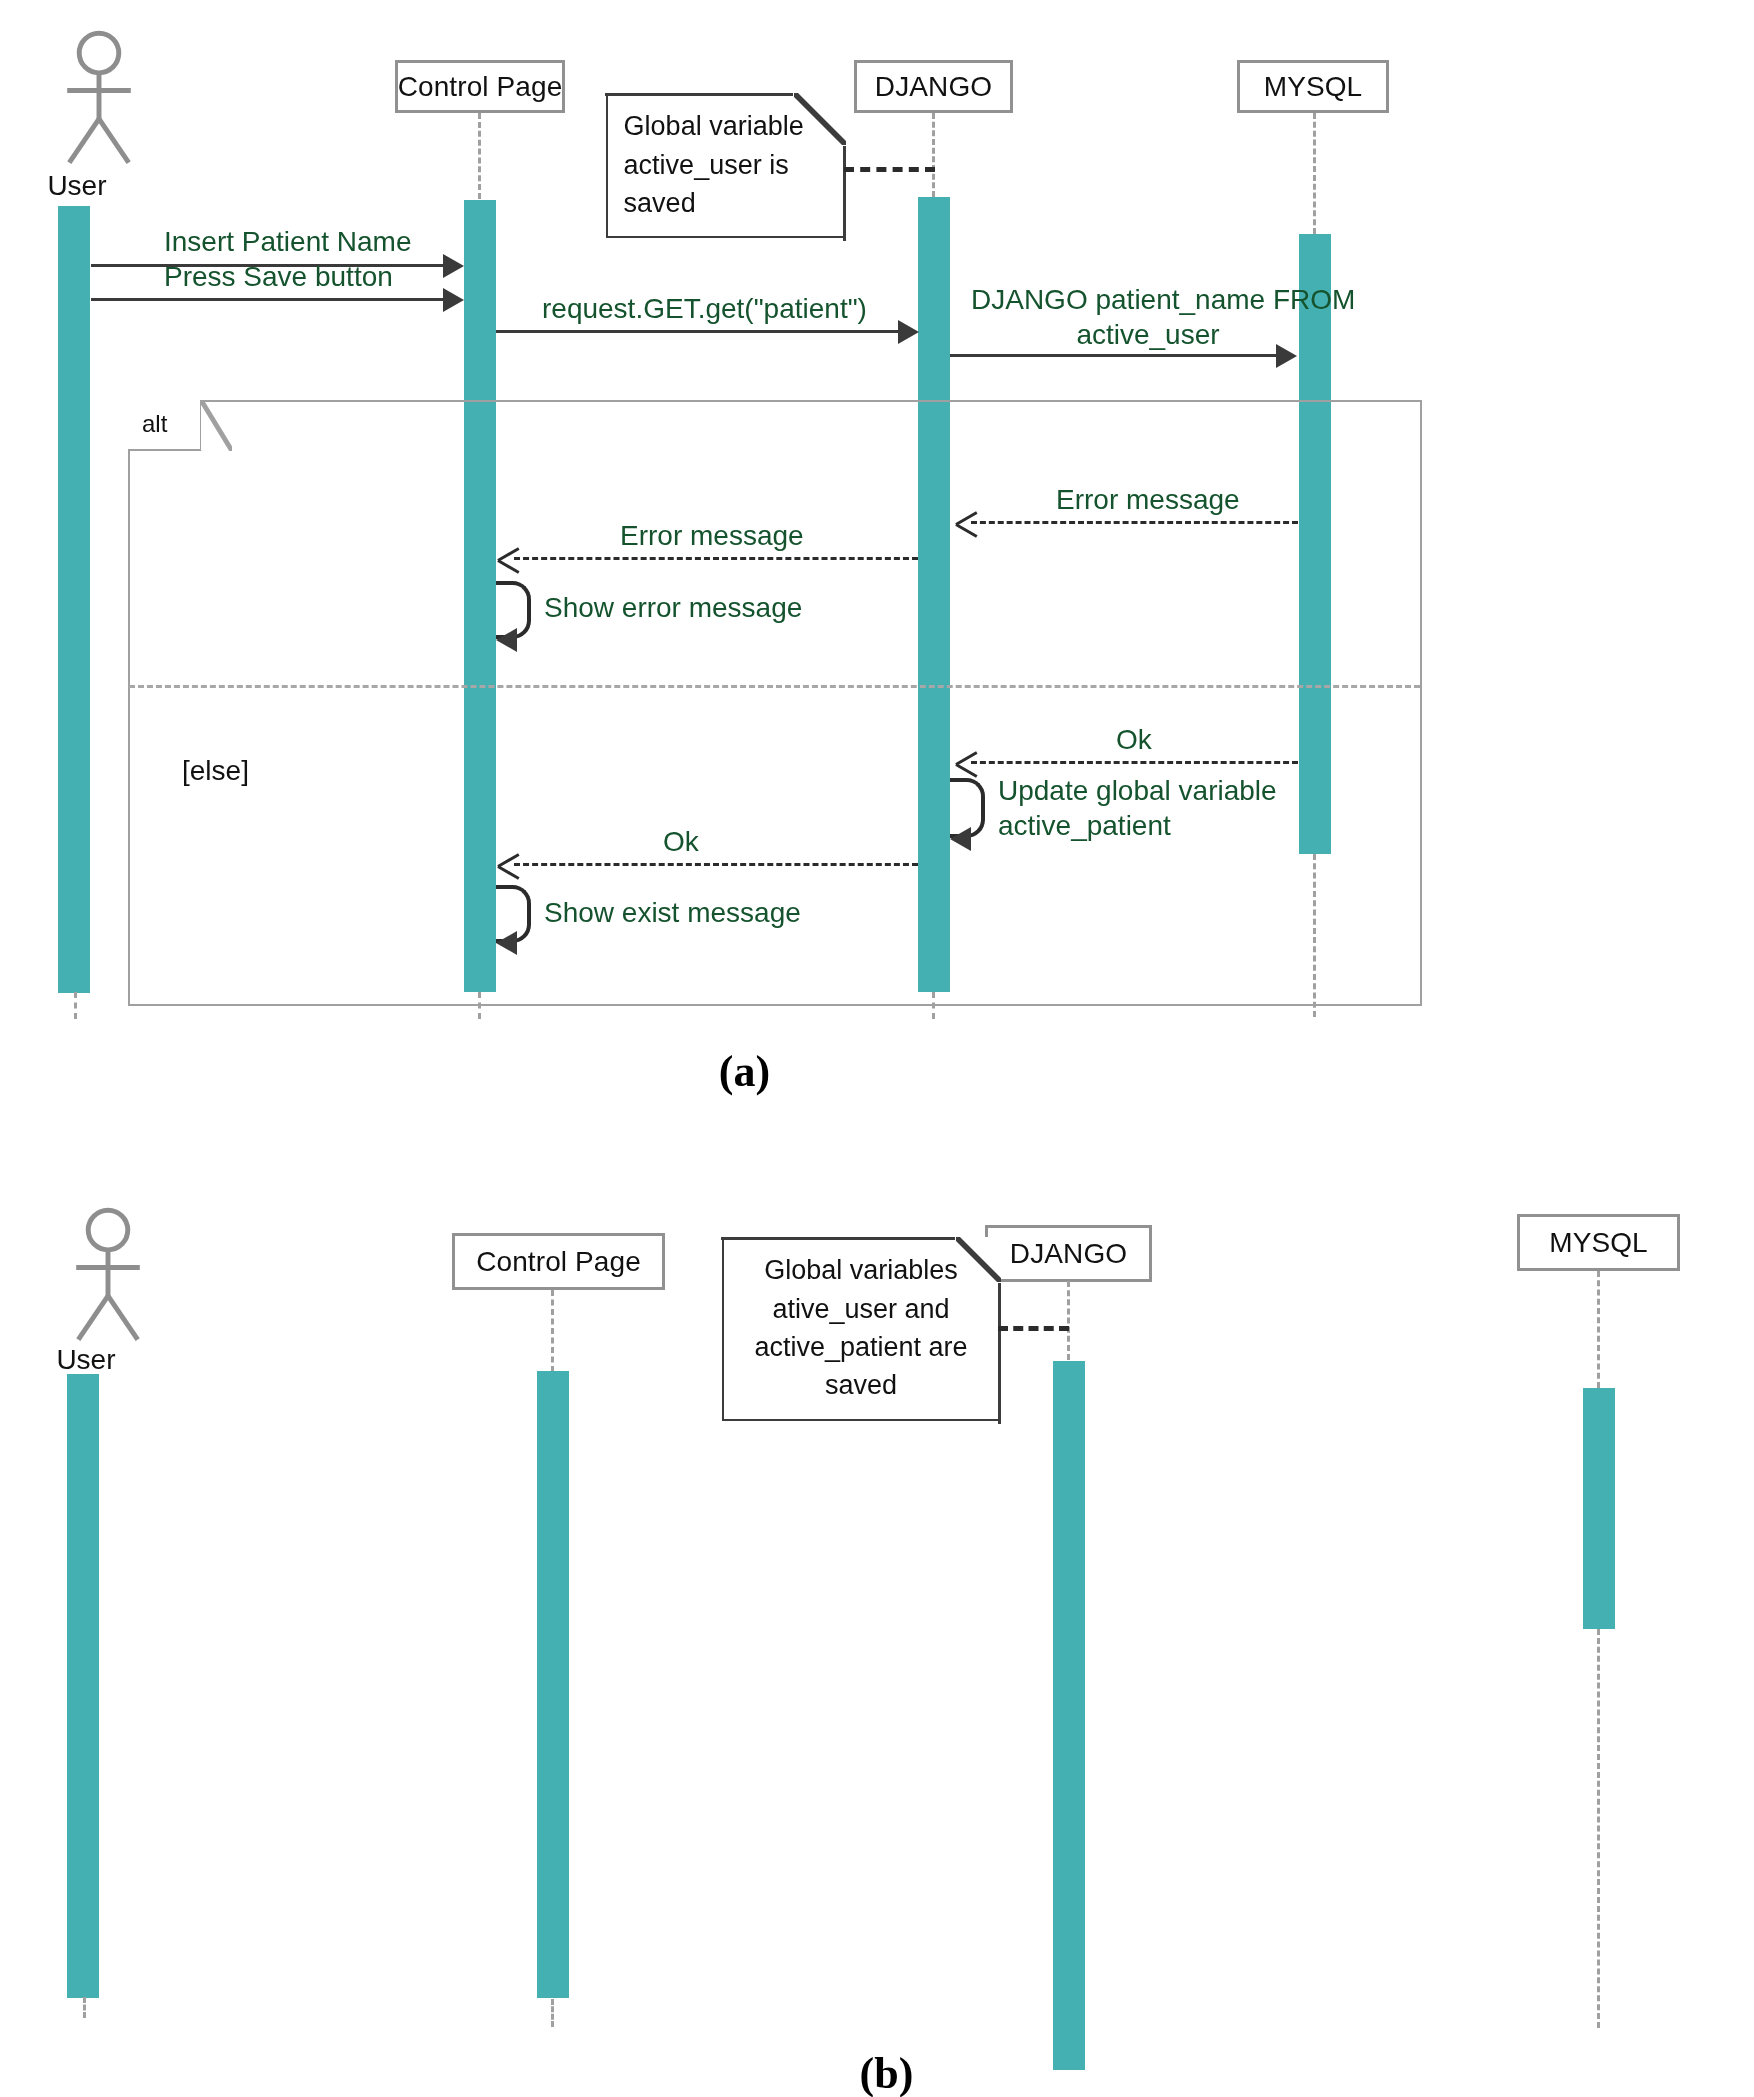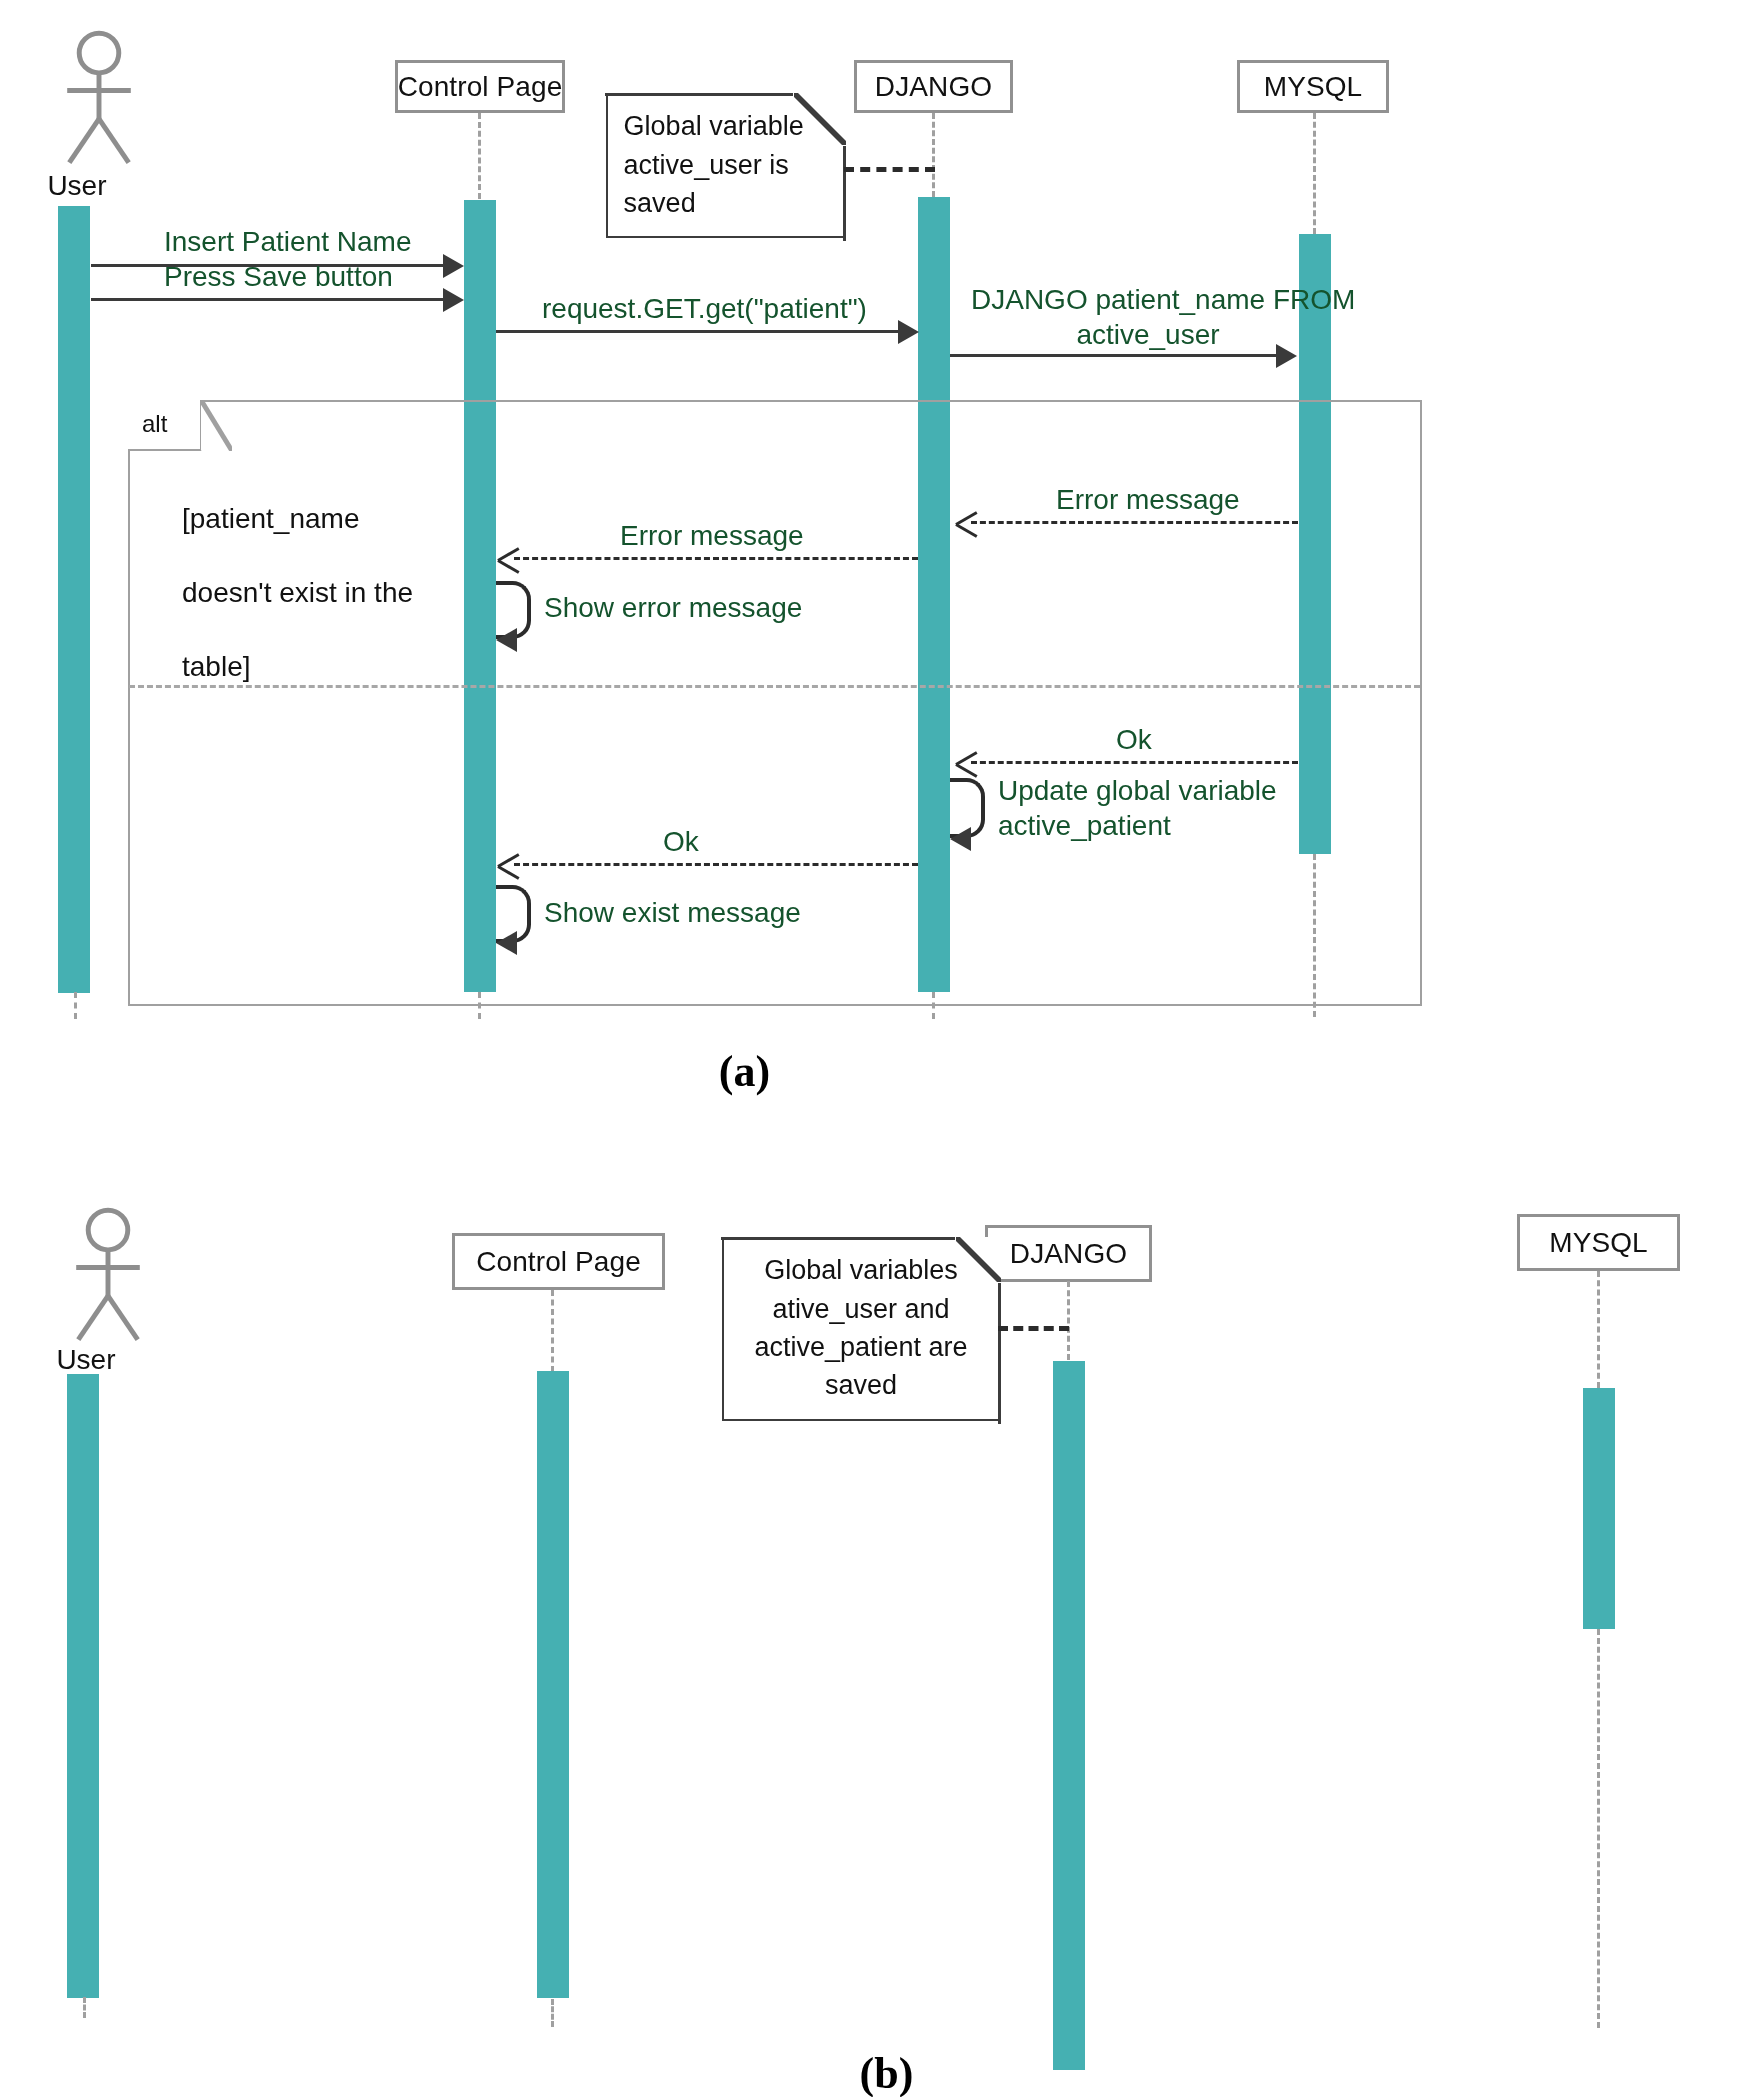--- a/index.html
+++ b/index.html
@@ -286,40 +286,38 @@
     <div class="arrowhead arrow-right-filled" style="left:1276px; top:344px;"></div>
 
     <div class="frag" style="left:128px; top:400px; width:1294px; height:606px;"></div>
     <div class="frag-tab" style="left:128px; top:400px; width:74px; height:51px;"></div>
     <svg class="frag-tab-corner" style="left:201px; top:400px; width:31px; height:51px;" viewBox="0 0 44 72">
       <polygon points="0,0 0,72 44,72" fill="#ffffff"></polygon>
       <line x1="0" y1="0" x2="44" y2="72" stroke="#a0a0a0" stroke-width="7"></line>
     </svg>
     <span class="frag-tab-label" style="left:142px; top:410px;">alt</span>
 
-    <div class="guard" style="left:182px; top:464px; width:276px;">
-      <div>[patient_name</div>
-      <div>doesn't exist  in the</div>
-      <div>table]</div>
-    </div>
 
     <span class="msg-label" style="left:1056px; top:482px;">Error message</span>
     <div class="msg-line msg-dashed" style="left:971px; top:521px; width:327px;"></div>
     <div class="arrowhead arrow-left-open" style="left:956px; top:521px;"></div>
 
     <span class="msg-label" style="left:620px; top:518px;">Error message</span>
     <div class="msg-line msg-dashed" style="left:514px; top:557px; width:404px;"></div>
     <div class="arrowhead arrow-left-open" style="left:498px; top:557px;"></div>
 
     <div class="self-loop" style="left:496px; top:581px; width:35px; height:58px;"></div>
     <div class="arrowhead arrow-left-filled" style="left:496px; top:628px;"></div>
     <span class="msg-label" style="left:544px; top:590px;">Show error message</span>
 
     <div class="frag-divider" style="left:129px; top:685px; width:1291px;"></div>
 
+    <div class="guard" style="left:182px; top:716px; width:276px;">
+      <div>[else]</div>
+    </div>
 
     <span class="msg-label" style="left:1116px; top:722px;">Ok</span>
     <div class="msg-line msg-dashed" style="left:971px; top:761px; width:327px;"></div>
     <div class="arrowhead arrow-left-open" style="left:956px; top:761px;"></div>
 
     <div class="self-loop" style="left:950px; top:778px; width:35px; height:60px;"></div>
     <div class="arrowhead arrow-left-filled" style="left:950px; top:827px;"></div>
     <div class="msg-label" style="left:998px; top:773px;">
       <div>Update global variable</div>
       <div>active_patient</div>

